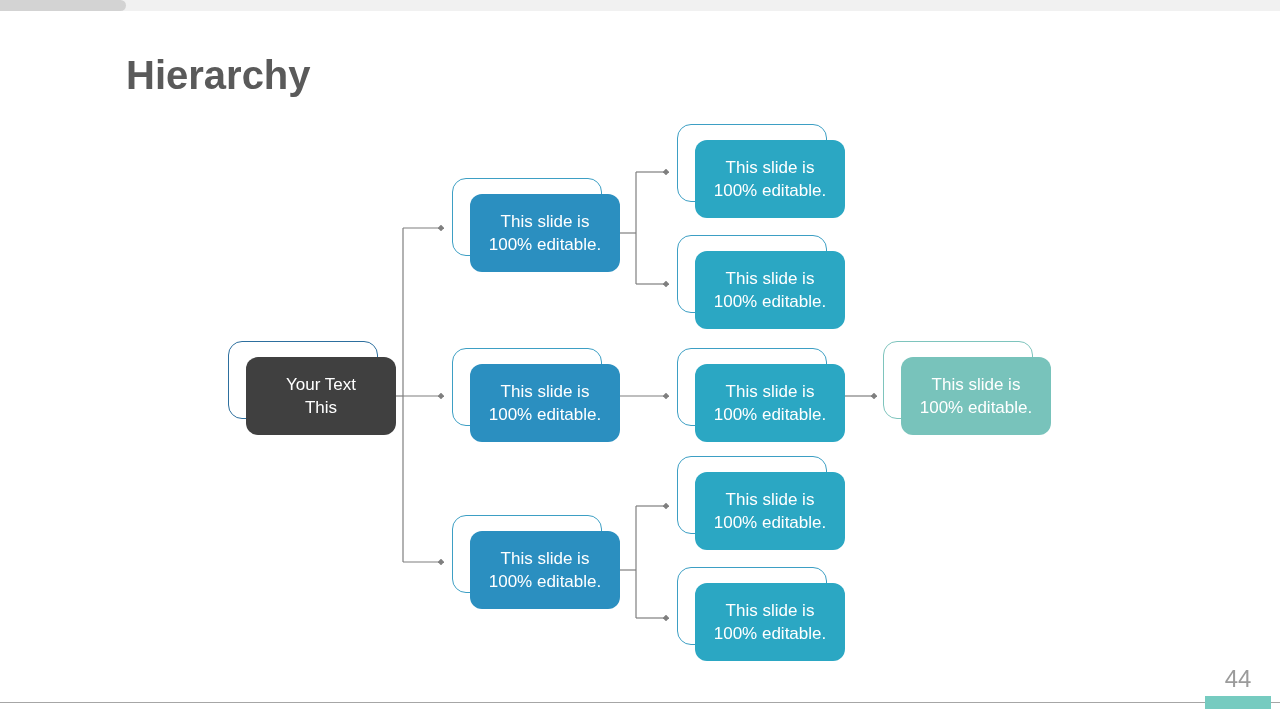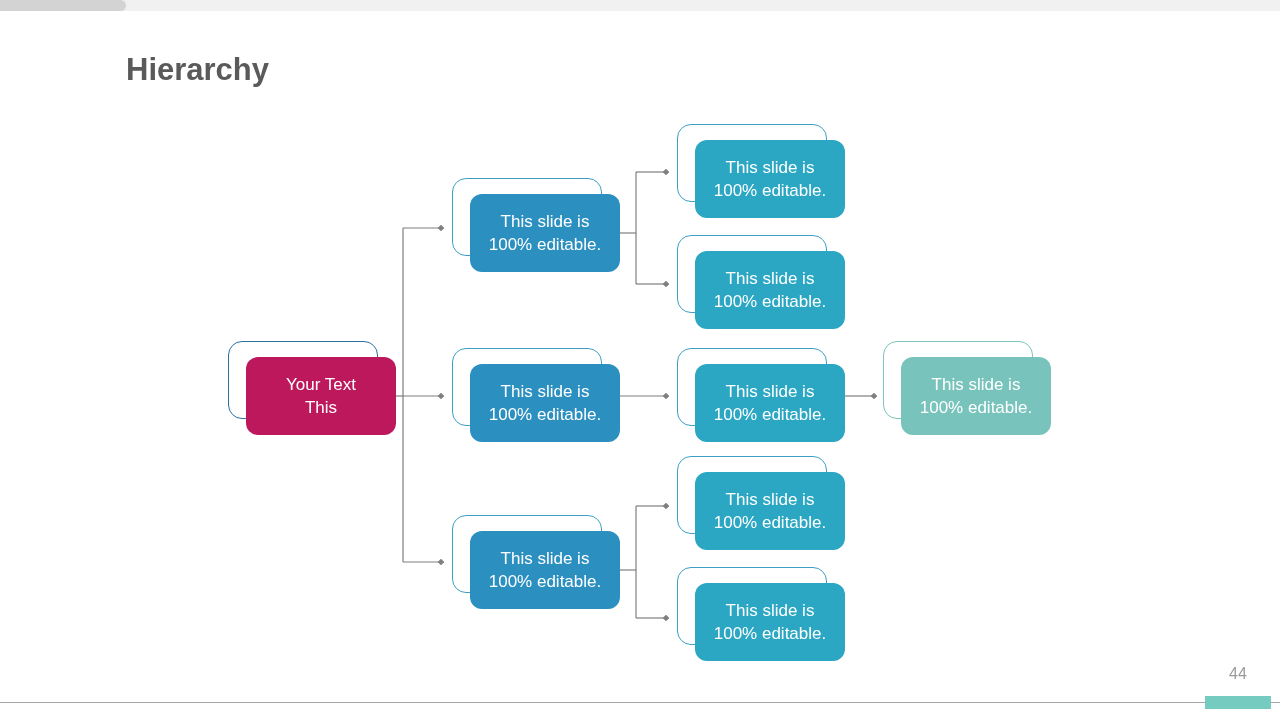--- a/index.html
+++ b/index.html
@@ -16,38 +16,38 @@
     background:#f1f1f1;
   }
   #topbar-dark{
     position:absolute;left:0;top:0;width:126px;height:11px;
     background:#d3d3d3;
     border-top-right-radius:6px;border-bottom-right-radius:6px;
   }
   
   #page-title{
     position:absolute;left:126px;top:21px;
-    font-size:31px;line-height:55px;
+    font-size:40px;line-height:55px;
     color:#5a5a5a;
     letter-spacing:0px;
     white-space:nowrap;
   }
   
   #footer-rule{
     position:absolute;left:0;top:702px;width:1280px;height:1px;
     background:#a6a6a6;
   }
   #footer-accent{
     position:absolute;left:1205px;top:696px;width:66px;height:13px;
     background:#76cbc0;
   }
   #page-number{
     position:absolute;left:1205px;top:665px;width:66px;
     text-align:center;
-    font-size:16px;color:#9b9b9b;
+    font-size:24px;color:#9b9b9b;
   }
   
   #diagram{
     position:absolute;left:0;top:0;width:1280px;height:720px;
   }
   #connectors{
     position:absolute;left:0;top:0;width:1280px;height:720px;
     pointer-events:none;
   }
   
@@ -65,21 +65,21 @@
     position:absolute;
     box-sizing:border-box;
     border-radius:12px;
     display:flex;align-items:center;justify-content:center;
     color:#ffffff;
     text-align:center;
     line-height:23px;
     font-size:17px;
     padding:0 8px;
   }
-  .node.root .face{background:#be185d;font-size:17px;}
+  .node.root .face{background:#404040;font-size:17px;}
   .node.lvl2 .face{background:#2b8fc0;}
   .node.lvl3 .face{background:#2ba7c3;}
   .node.lvl4 .face{background:#78c3bb;}
   .node .face span{display:block;}
 </style>
 </head>
 <body>
 
 <div id="topbar-light"></div>
 <div id="topbar-dark"></div>

